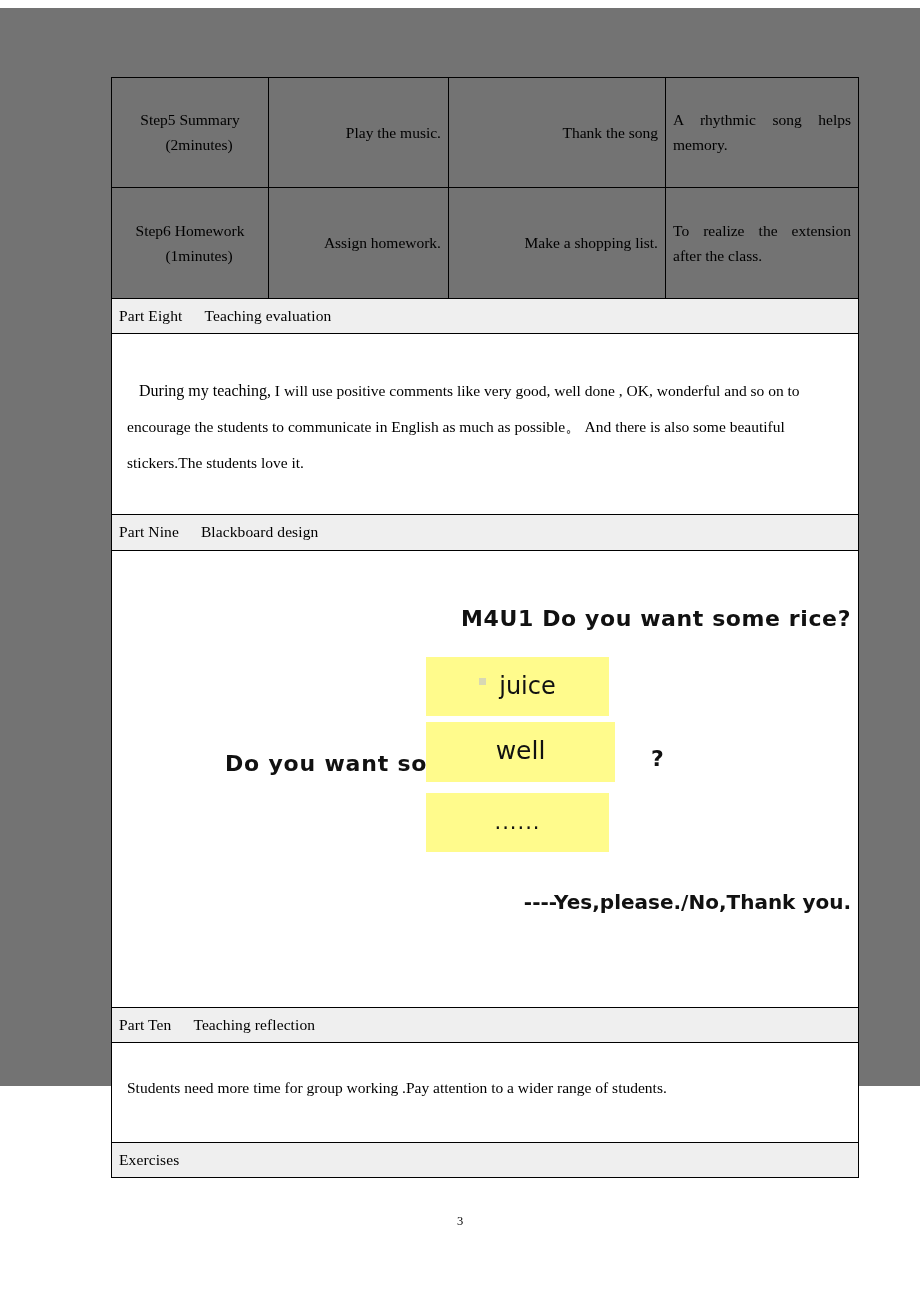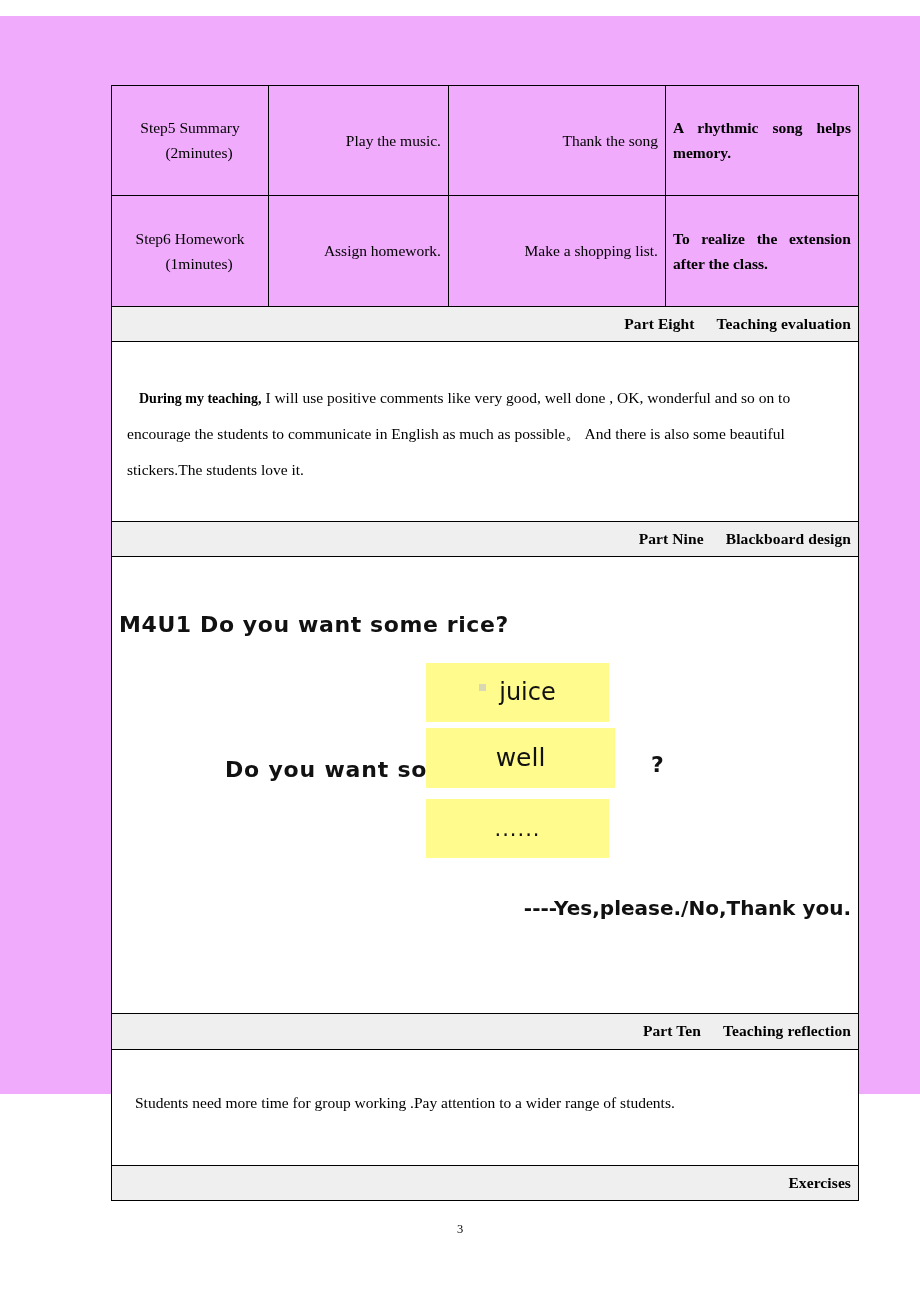--- a/index.html
+++ b/index.html
@@ -12,24 +12,24 @@
     height: 1302px;
     position: relative;
     font-family: "Liberation Serif", "DejaVu Serif", serif;
     color: #000000;
     overflow: hidden;
   }
 
   
   #page {
     position: absolute;
-    left: 0; top: 16px;
+    left: 0; top: 8px;
     width: 920px;
     height: 1078px;
-    background: #f0abfc;
+    background: #737373;
   }
 
   
   #doc-table {
     position: absolute;
     left: 111px;
     top: 69px;
     width: 747px;
     border-collapse: collapse;
     table-layout: fixed;
@@ -45,73 +45,72 @@
   }
 
   
   .step-label {
     text-align: center;
     white-space: pre-line;
   }
   .step-label .ln2 { display: block; padding-left: 18px; }
   .cell-plain { text-align: right; }
   .cell-justify { text-align: justify; text-align-last: justify; }
-  .cell-justify.lastleft { text-align: justify; text-align-last: left; font-weight: bold; }
+  .cell-justify.lastleft { text-align: justify; text-align-last: left; }
 
   
   td.section-head {
     background: #efefef;
     border-top: 1px solid #7a7a7a;
     border-bottom: 1px solid #7a7a7a;
     border-left: 1px solid #7a7a7a;
     border-right: 1px solid #7a7a7a;
-    font-weight: bold;
+    font-weight: normal;
     font-size: 17.5px;
     padding: 12px 9px 12px 9px;
-    text-align: right;
   }
   td.section-head .seclabel { letter-spacing: 0.1px; }
   td.section-head .secgap { display: inline-block; width: 22px; }
 
   td.section-body {
     background: #ffffff;
     border-left: 1px solid #7a7a7a;
     border-right: 1px solid #7a7a7a;
     border-top: 1px solid #7a7a7a;
     border-bottom: 1px solid #7a7a7a;
     padding: 0;
   }
 
   .eval-body {
     padding: 34px 4px 28px 8px;
     font-size: 15.5px;
     line-height: 2.33;
   }
   .eval-body p { margin: 0; text-align: left; }
   .eval-indent { display: inline-block; width: 12px; }
-  .eval-small { font-size: 14px; font-weight: bold; }
+  .eval-small { font-size: 16px; }
 
   .reflect-body {
     padding: 28px 8px 36px 8px;
     font-size: 15.5px;
     line-height: 1.7;
   }
-  .reflect-body p { margin: 8px; }
+  .reflect-body p { margin: 0; }
 
   
   .bb-body {
     position: relative;
     height: 447px;
     background: #ffffff;
   }
   .bb-title {
     position: absolute;
     left: 0; right: 0;
     top: 46px;
-    text-align: left;
+    text-align: right;
     font-family: "DejaVu Sans", sans-serif;
     font-weight: bold;
     font-size: 22px;
     letter-spacing: 0.6px;
     color: #111;
   }
   .bb-prompt {
     position: absolute;
     left: 106px;
     top: 191px;

